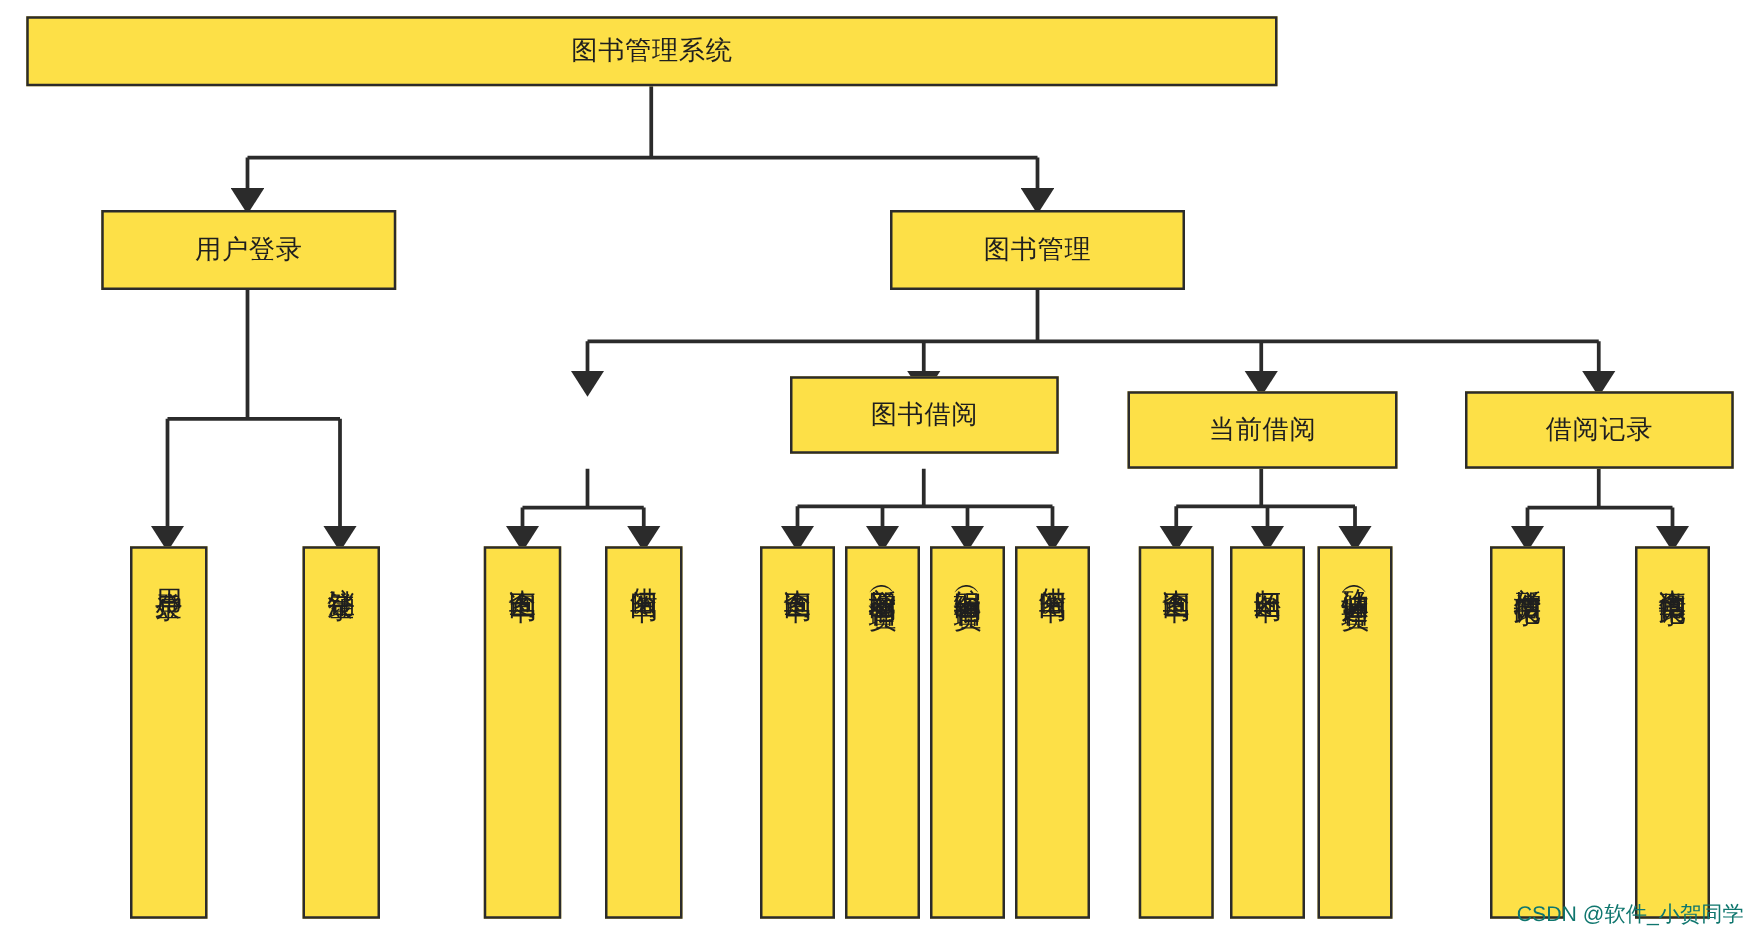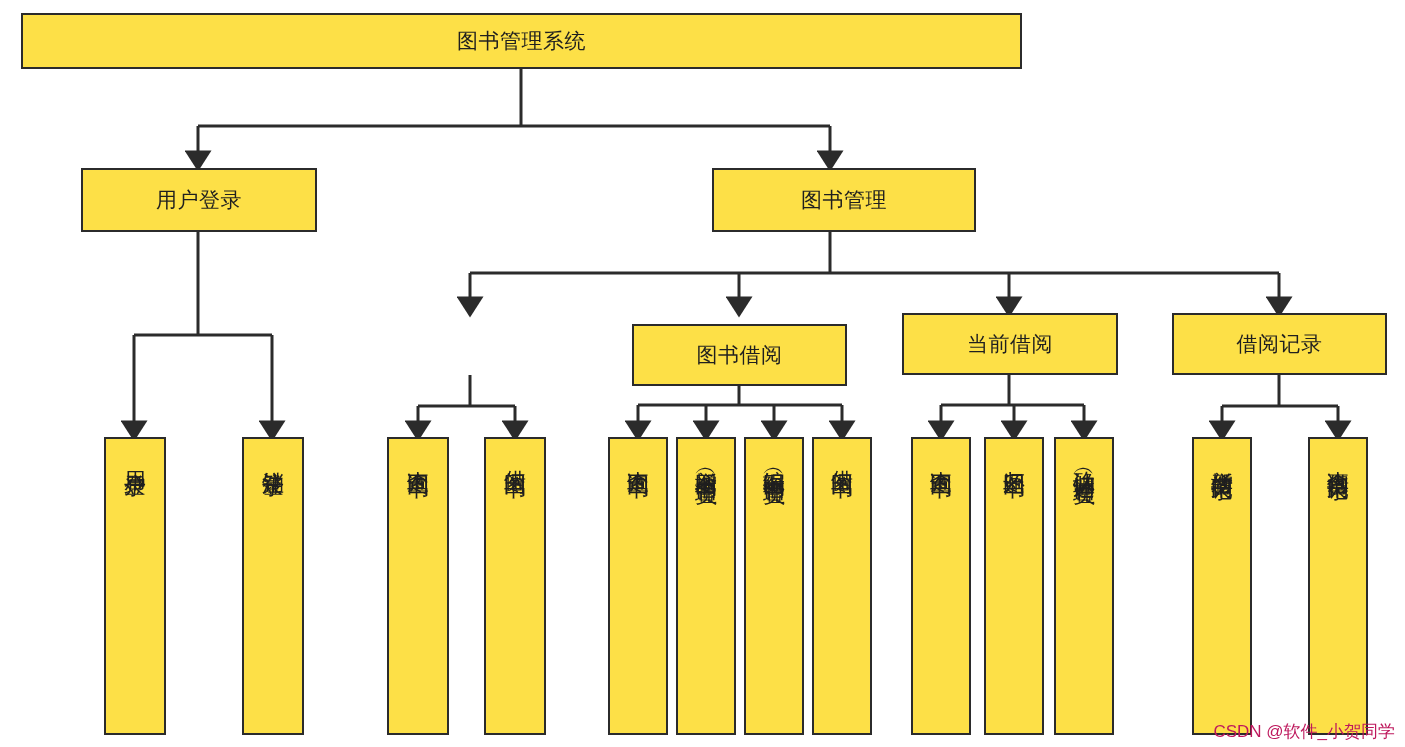--- a/index.html
+++ b/index.html
@@ -55,21 +55,21 @@
     line-height: 1.18;
     letter-spacing: 2px;
     white-space: nowrap;
     text-align: left;
   }
   .watermark {
     position: absolute;
     right: 10px;
     bottom: 4px;
     font-size: 17px;
-    color: #be185d;
+    color: #0f766e;
     white-space: nowrap;
     pointer-events: none;
   }
 </style>
 </head>
 <body>
 
 <div id="diagram-root">
 
   <svg class="diagram-svg" viewBox="0 0 1405 747">
@@ -124,25 +124,25 @@
     </g>
   </svg>
 
   <div class="node-box" style="left: 21px; top: 13px; width: 1001px; height: 56px;">
     <span class="node-label">图书管理系统</span>
   </div>
 
   <div class="node-box" style="left: 81px; top: 168px; width: 236px; height: 64px;">
     <span class="node-label">用户登录</span>
   </div>
-  <div class="node-box" style="left: 712px; top: 168px; width: 264px; height: 64px; justify-content: center;">
+  <div class="node-box" style="left: 712px; top: 168px; width: 236px; height: 64px; justify-content: center;">
     <span class="node-label">图书管理</span>
   </div>
 
-  <div class="node-box" style="left: 632px; top: 324px; width: 215px; height: 62px;">
+  <div class="node-box" style="left: 632px; top: 301px; width: 215px; height: 62px;">
     <span class="node-label">图书借阅</span>
   </div>
   <div class="node-box" style="left: 1172px; top: 313px; width: 215px; height: 62px;">
     <span class="node-label">借阅记录</span>
   </div>
   <div class="node-box" style="left: 902px; top: 313px; width: 216px; height: 62px;">
     <span class="node-label">当前借阅</span>
   </div>
 
   <div class="node-box vertical" style="left: 104px; top: 437px; width: 62px; height: 298px;">

